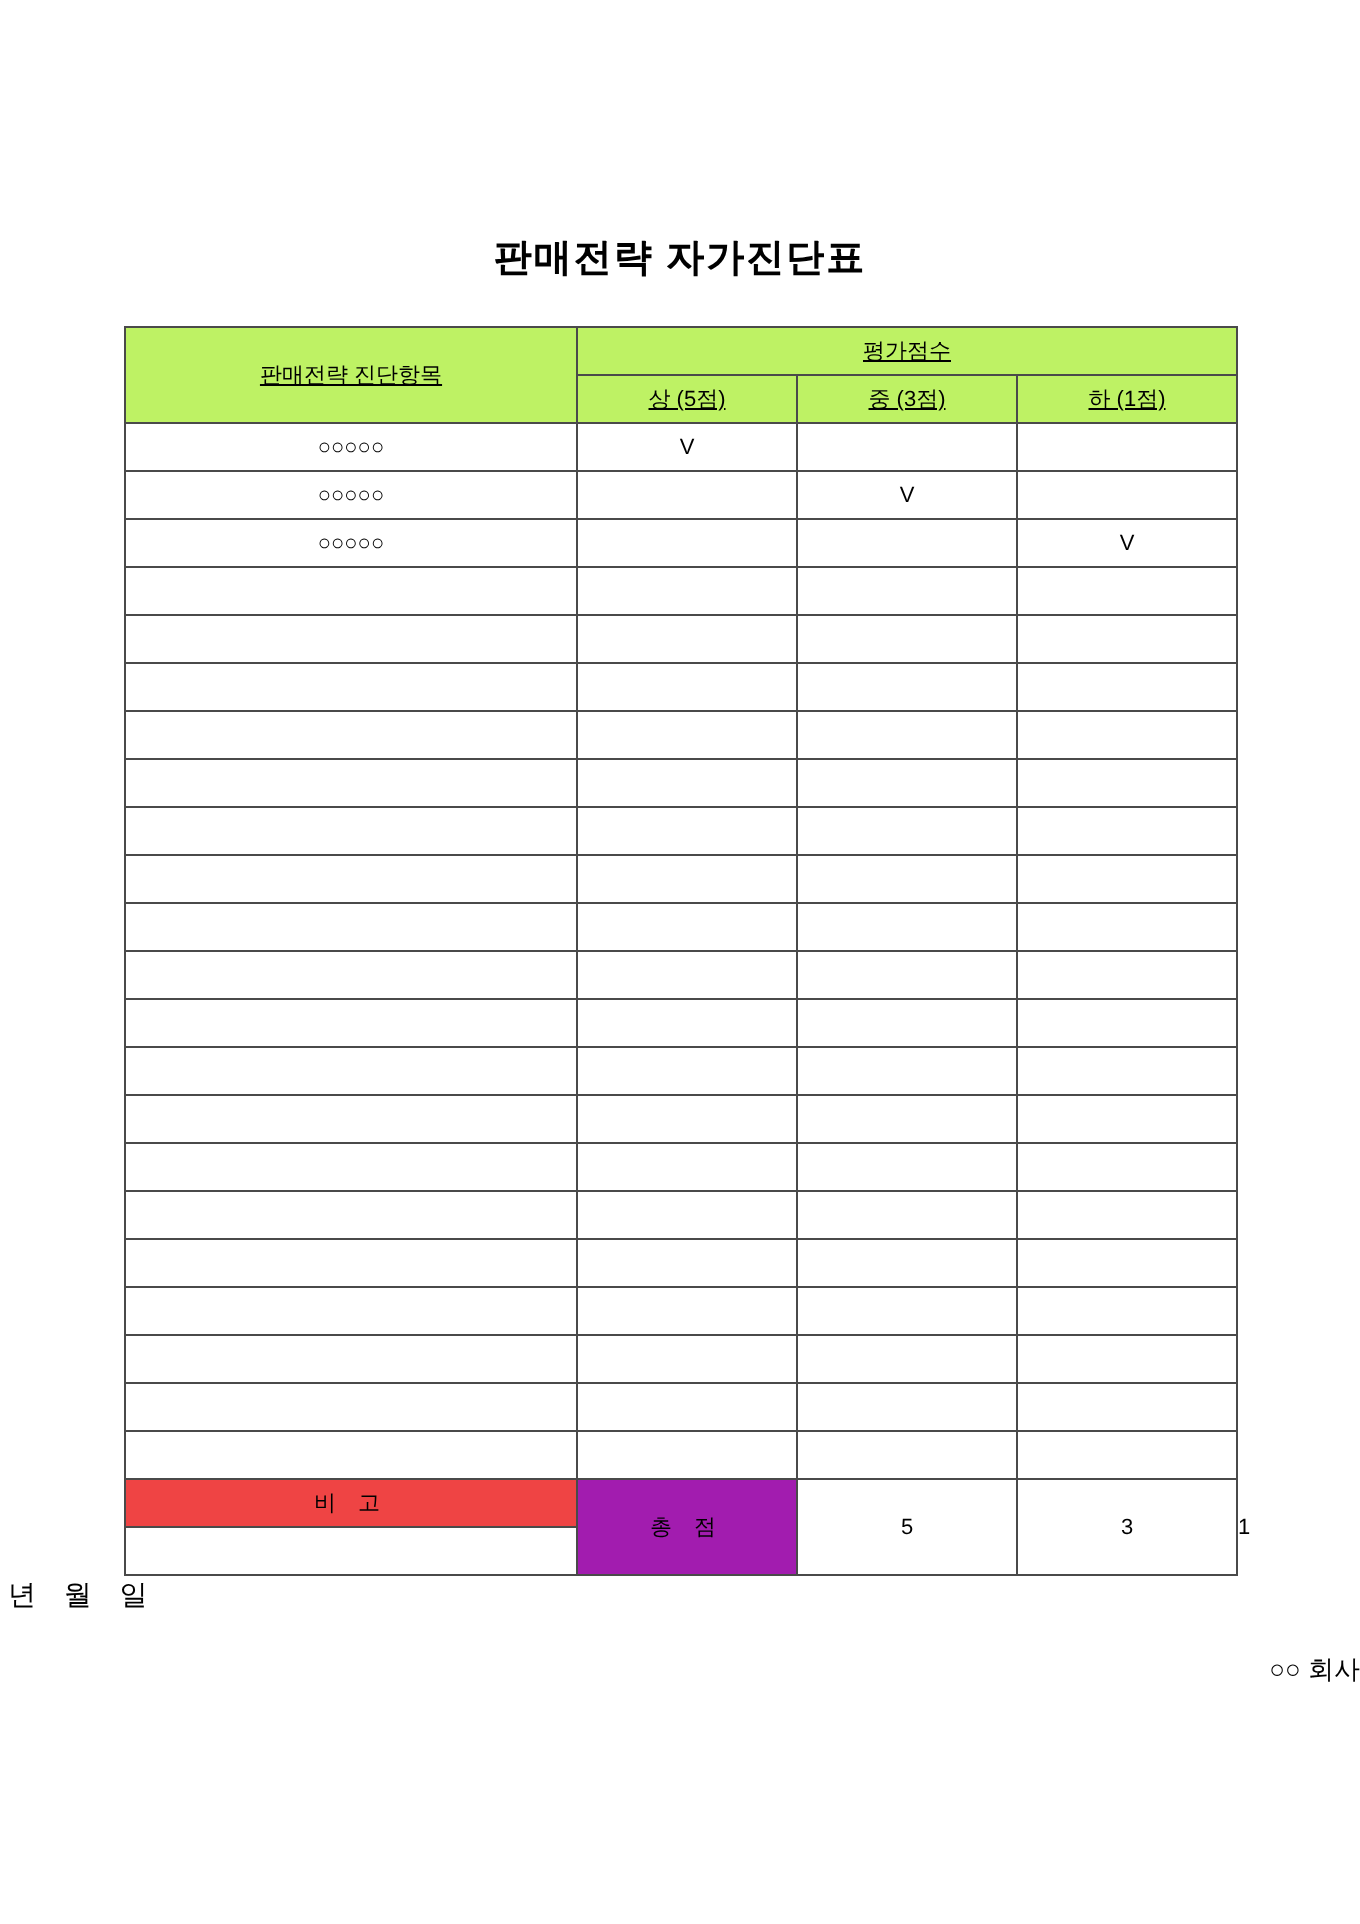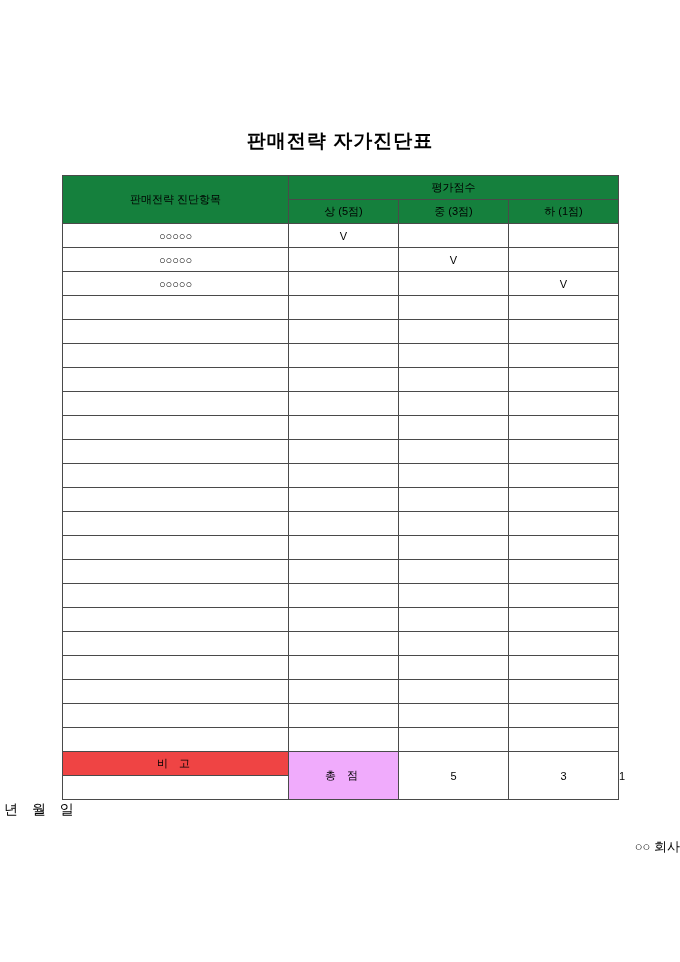--- a/index.html
+++ b/index.html
@@ -14,21 +14,20 @@
     color: #000000;
     position: relative;
   }
   .page {
     position: absolute;
     left: 0;
     top: 0;
     width: 680px;
     height: 806px;
     box-sizing: border-box;
-    margin-top: 12px;
   }
   .doc-title {
     position: absolute;
     left: 0;
     top: 116px;
     width: 680px;
     text-align: center;
     font-size: 19px;
     font-weight: bold;
     letter-spacing: 1px;
@@ -45,23 +44,24 @@
     border: 1px solid #4a4a4a;
     padding: 0;
     margin: 0;
     font-weight: normal;
     font-size: 11px;
     text-align: center;
     vertical-align: middle;
     height: 23px;
   }
   .hdr {
-    background: #15803d;
-    font-weight: bold;
-    font-size: 11px;
+    background: #bef264;
+    font-weight: bold;
+    font-size: 11px;
+    text-decoration: underline;
   }
   .col-item { width: 226px; }
   .col-score { width: 110px; }
   .item-head {
     height: 55px;
   }
   .score-head {
     height: 23px;
   }
   .sub-head {
@@ -76,21 +76,21 @@
   .remark-head {
     background: #ef4444;
     font-weight: bold;
     letter-spacing: 4px;
     height: 25px;
   }
   .remark-body {
     height: 48px;
   }
   .total-cell {
-    background: #f0abfc;
+    background: #a21caf;
     font-weight: bold;
     letter-spacing: 4px;
   }
   .total-val {
     font-size: 11px;
   }
   .footer-date {
     position: absolute;
     left: 4px;
     top: 789px;

